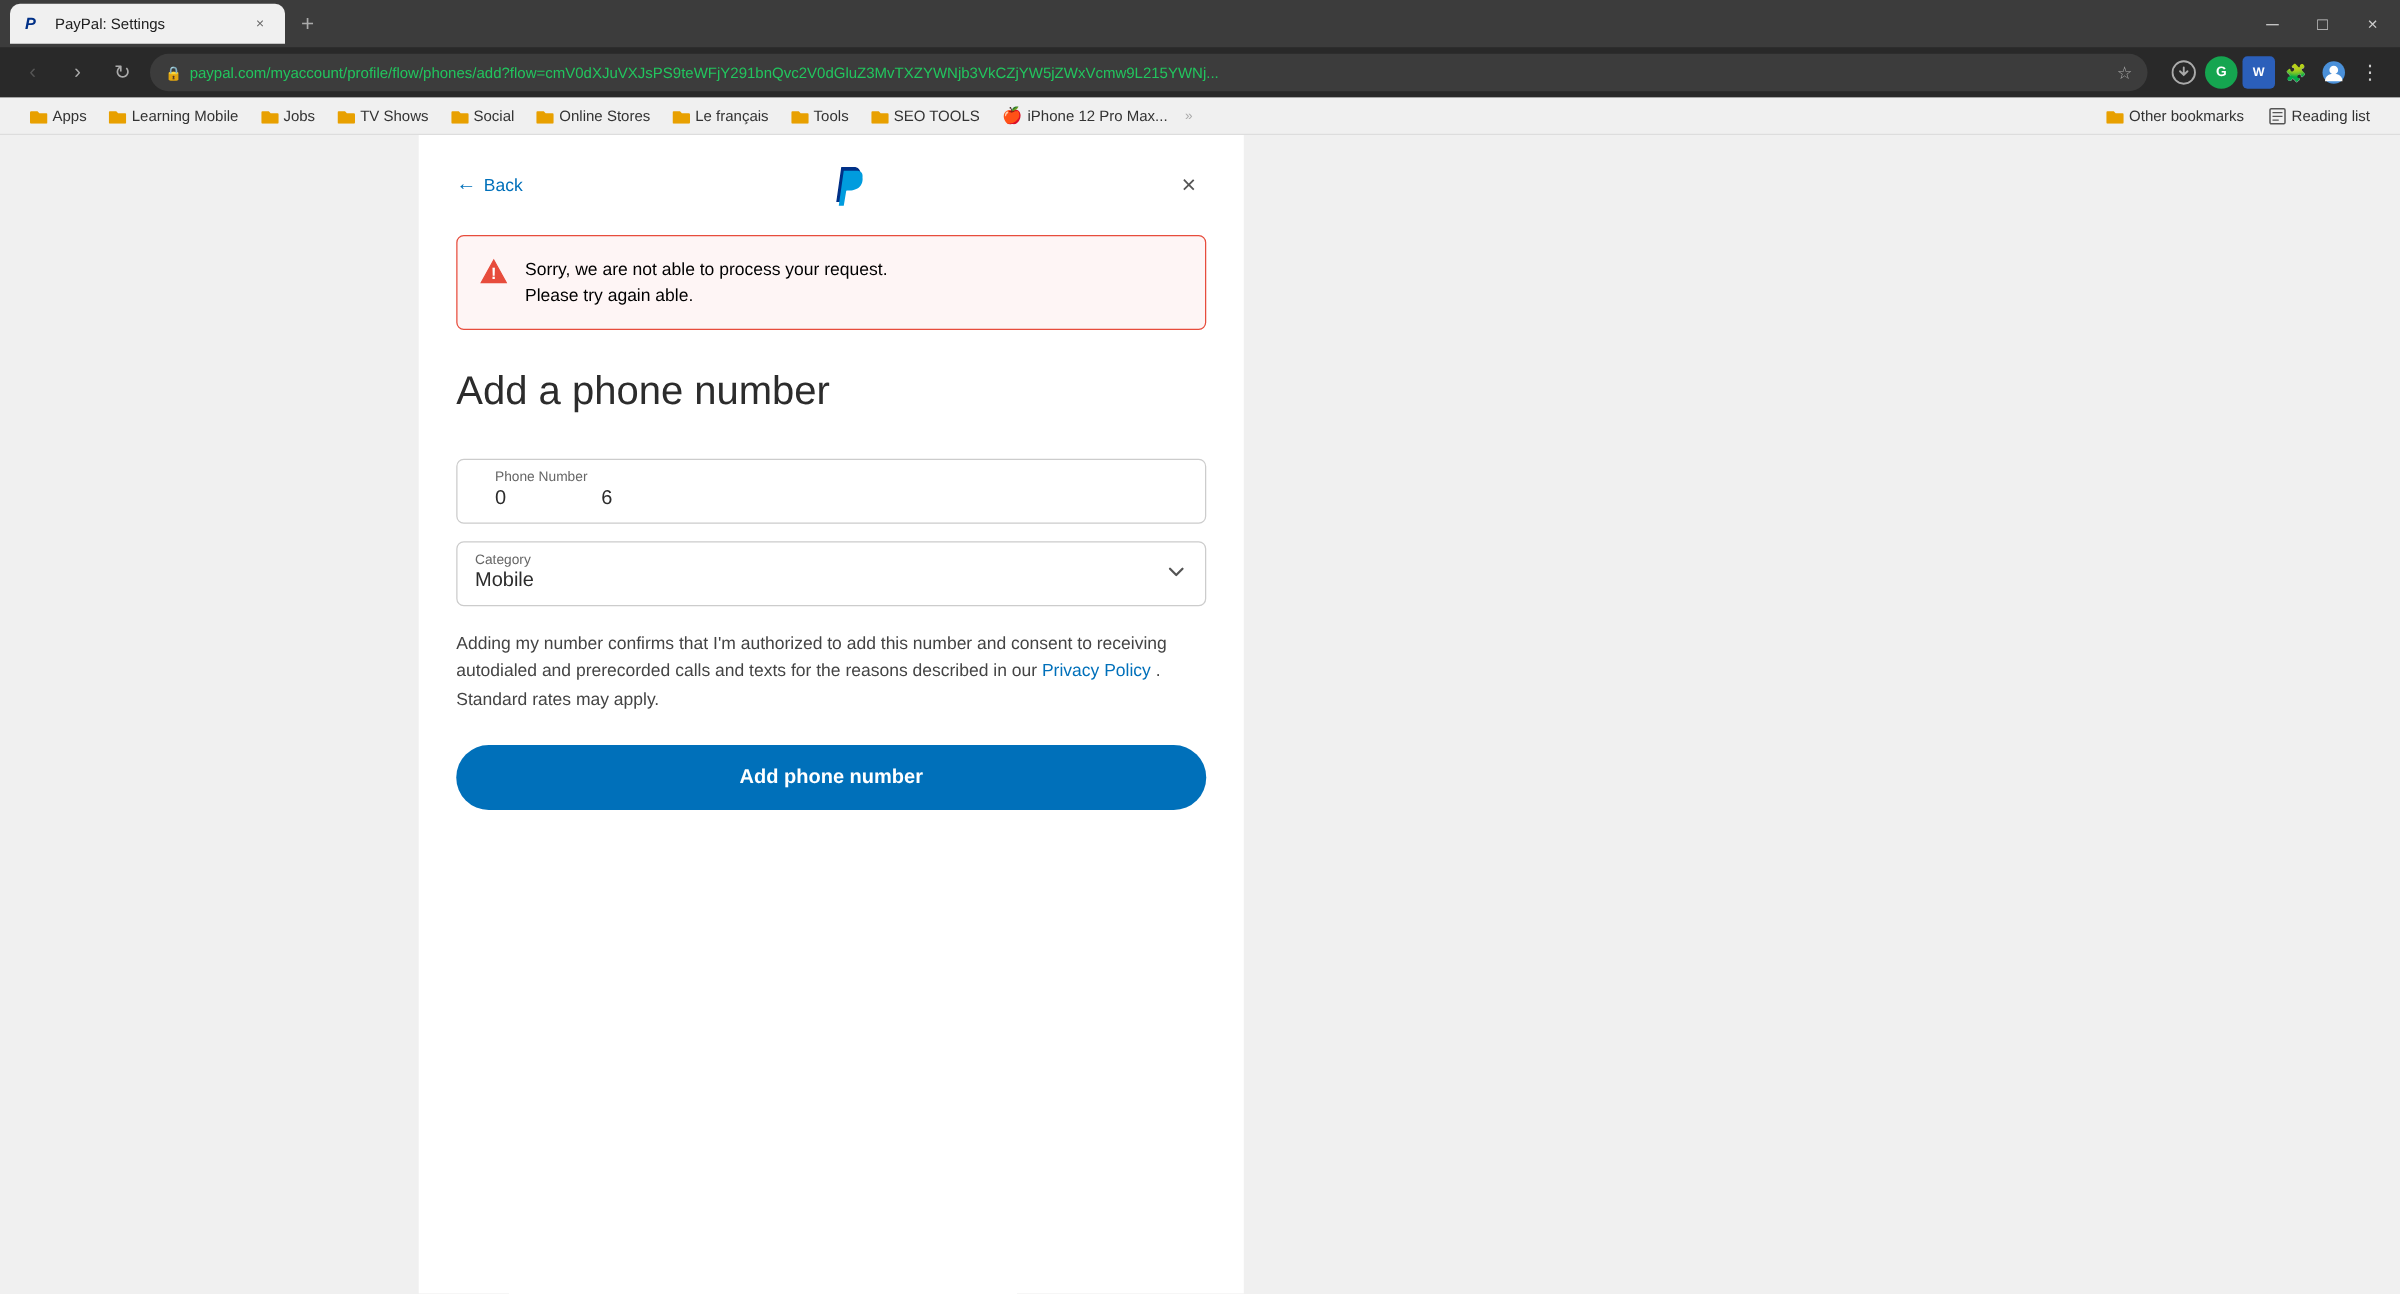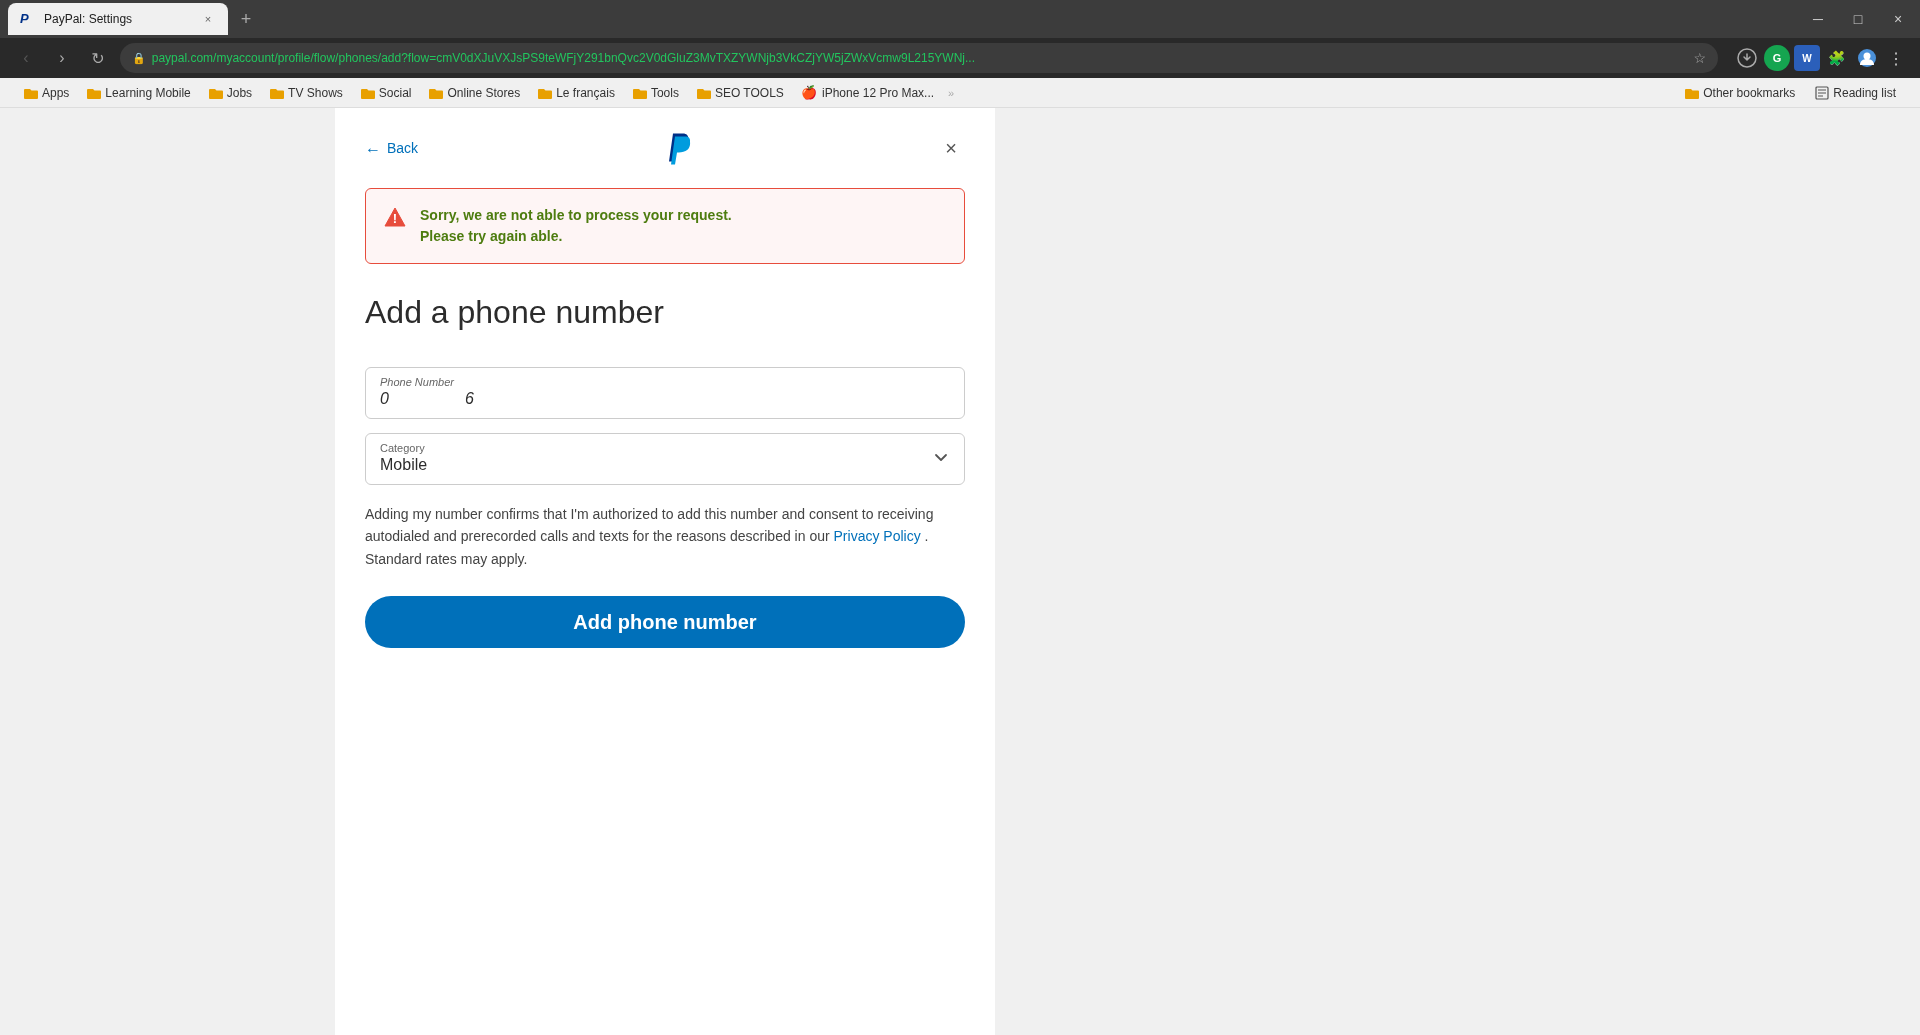--- a/index.html
+++ b/index.html
@@ -42,43 +42,43 @@
 
     
     .modal-header { display: flex; align-items: center; justify-content: space-between; padding: 20px 30px 10px; }
     .back-link { display: flex; align-items: center; gap: 6px; color: #0070ba; font-size: 14px; cursor: pointer; text-decoration: none; }
     .back-arrow { font-size: 16px; }
     .close-btn { width: 28px; height: 28px; display: flex; align-items: center; justify-content: center; cursor: pointer; color: #555; font-size: 20px; }
 
     
     .error-banner { margin: 10px 30px; border: 1px solid #e74c3c; border-radius: 6px; background: #fef5f5; padding: 16px 18px; display: flex; gap: 14px; align-items: flex-start; }
     .error-icon { font-size: 20px; color: #e74c3c; margin-top: 1px; }
-    .error-text { font-size: 14px; color: #4d7c0f; line-height: 1.5; font-weight: bold; }
+    .error-text { font-size: 14px; color: #000000; line-height: 1.5; }
 
     
     .form-area { padding: 20px 30px; }
     .form-title { font-size: 32px; font-weight: 400; color: #2c2c2c; margin-bottom: 36px; }
 
     .input-group { margin-bottom: 14px; position: relative; }
     .phone-input { display: flex; align-items: center; gap: 8px; }
 
-    .field-box { width: 100%; border: 1px solid #ccc; border-radius: 6px; padding: 8px 14px 10px; background: white; position: relative; font-style: italic; }
+    .field-box { width: 100%; border: 1px solid #ccc; border-radius: 6px; padding: 8px 30px 10px; background: white; position: relative; }
     .field-label { font-size: 11px; color: #666; display: block; margin-bottom: 2px; }
     .field-value { font-size: 16px; color: #2c2c2c; }
 
     .category-box { width: 100%; border: 1px solid #ccc; border-radius: 6px; padding: 8px 14px 10px; background: white; position: relative; display: flex; align-items: center; cursor: pointer; }
     .category-content { flex: 1; }
     .chevron-icon { font-size: 14px; color: #666; }
 
     
     .legal-text { font-size: 14px; color: #444; line-height: 1.6; margin: 18px 0; }
     .privacy-link { color: #0070ba; cursor: pointer; text-decoration: none; }
 
     
-    .add-phone-btn { width: 100%; background: #0070ba; color: white; border: none; border-radius: 30px; height: 52px; font-size: 20px; font-weight: 600; cursor: pointer; margin-top: 8px; text-align: center; }
+    .add-phone-btn { width: 100%; background: #0070ba; color: white; border: none; border-radius: 30px; height: 52px; font-size: 16px; font-weight: 600; cursor: pointer; margin-top: 8px; text-align: center; }
 
     
     .folder-icon { display: inline-block; width: 14px; height: 12px; }
 
     
     .pp-logo { display: flex; align-items: center; justify-content: center; width: 40px; height: 40px; }
     .pp-logo svg { width: 30px; height: 36px; }
 
     .left-panel { width: 335px; background: #f0f0f0; flex-shrink: 0; }
     .right-panel { width: calc(1920px - 660px - 335px); background: #f0f0f0; flex-shrink: 0; }

